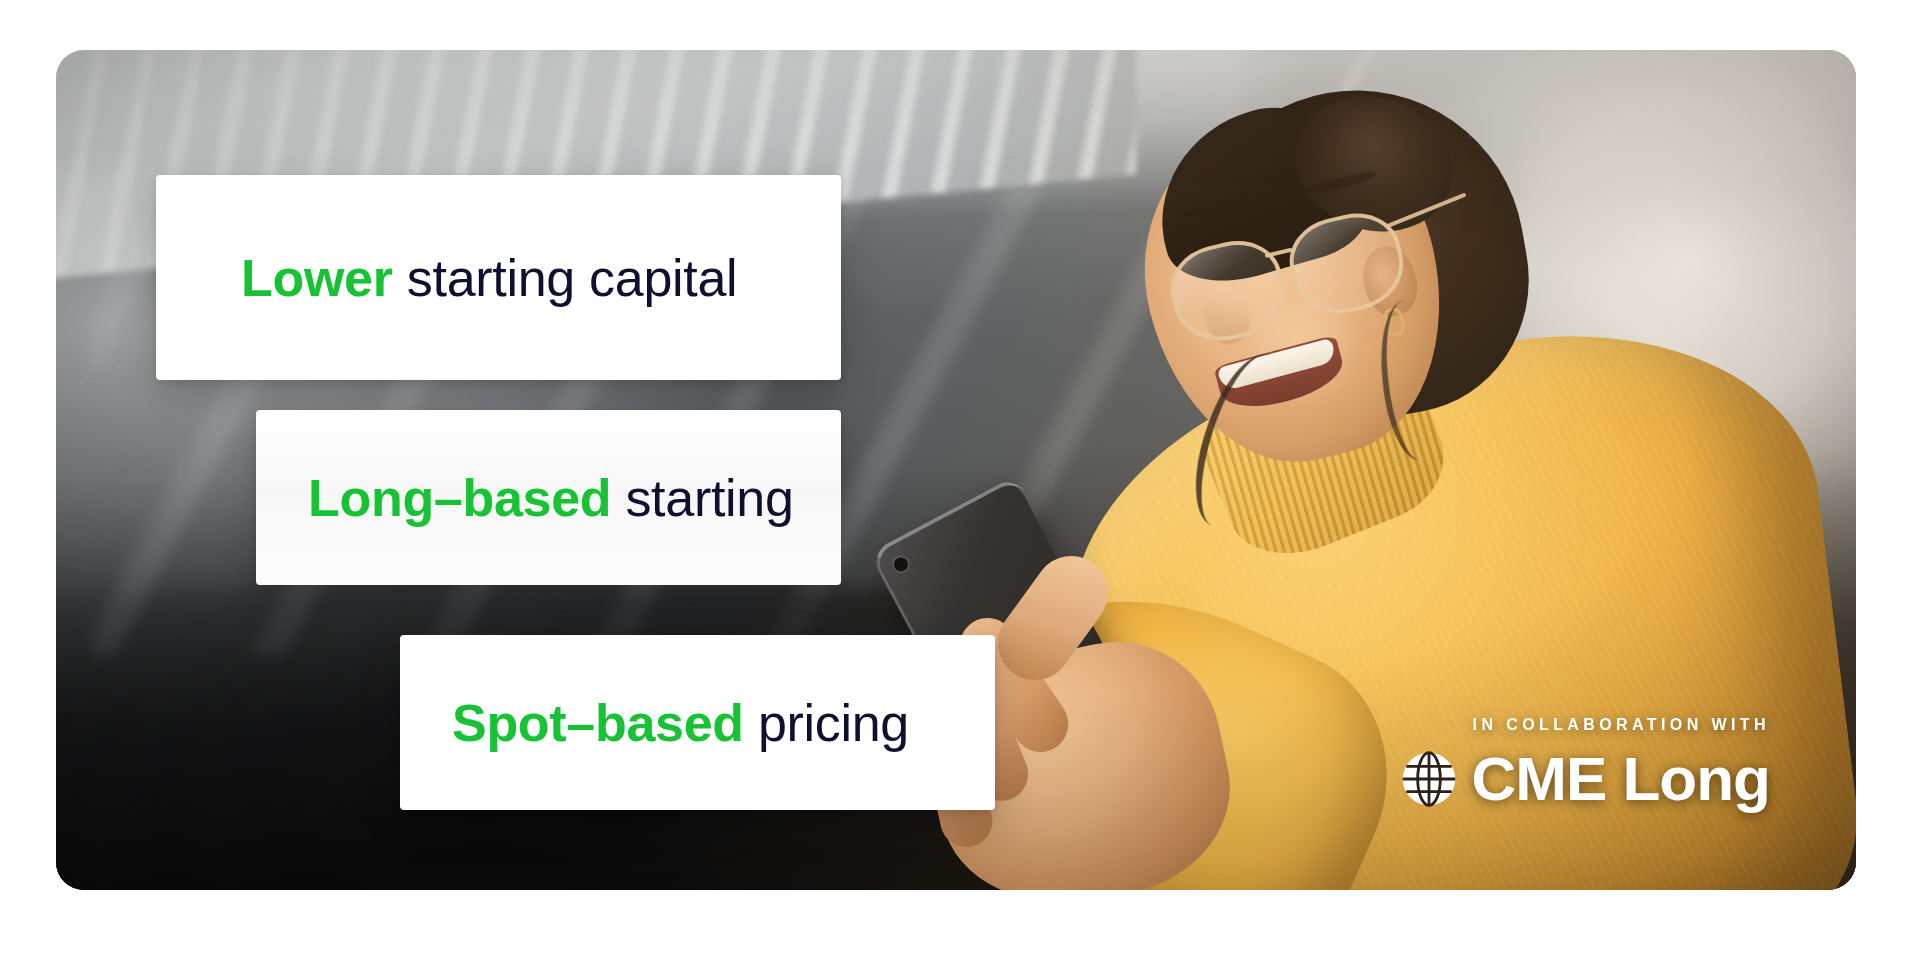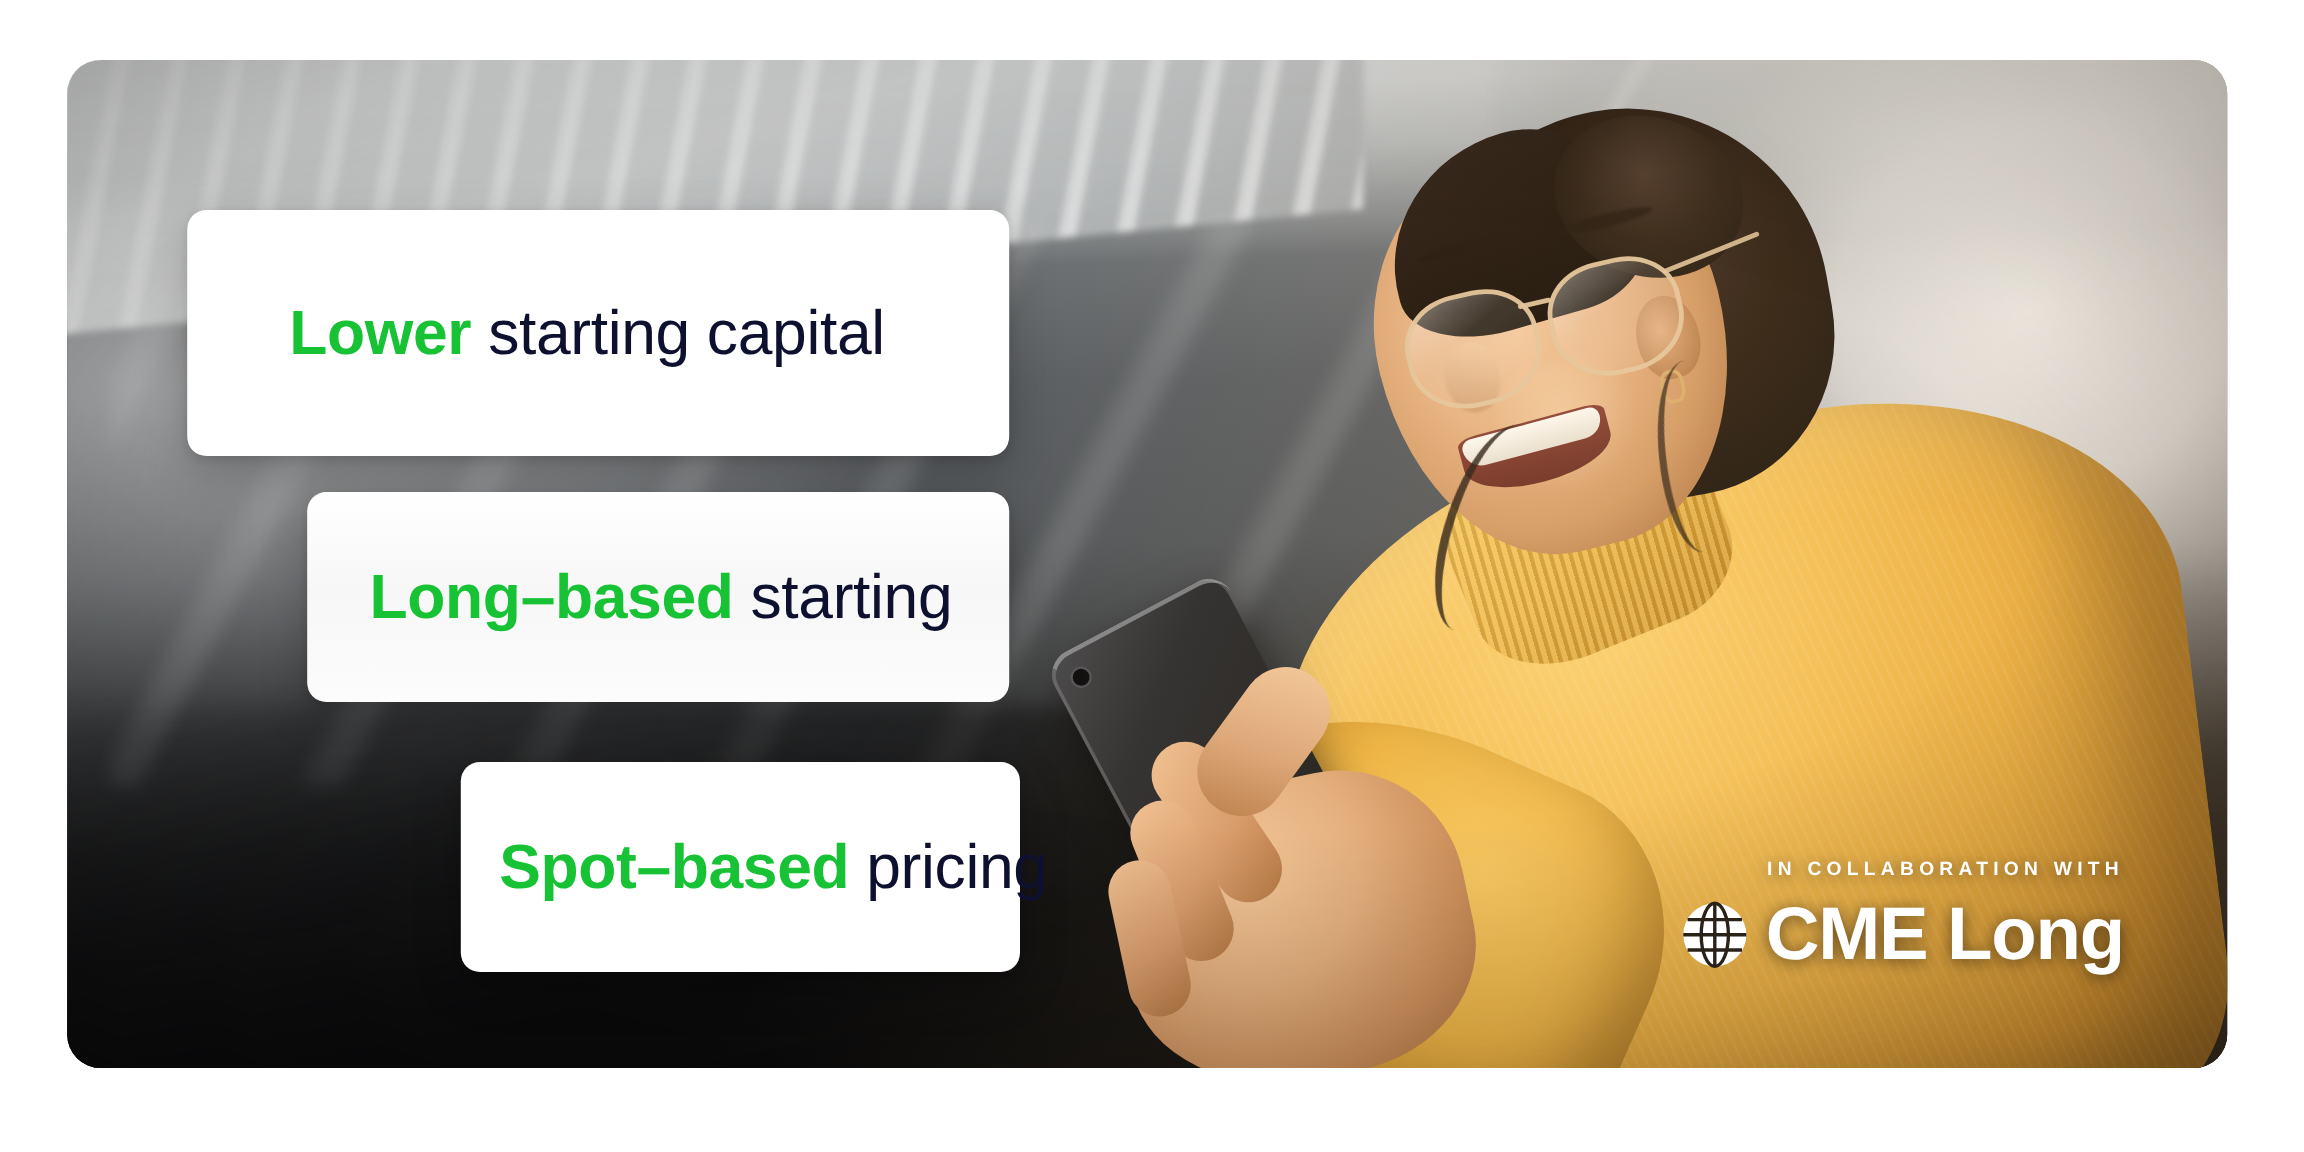--- a/index.html
+++ b/index.html
@@ -443,21 +443,21 @@
       rgba(255,206,130,0.10) 66%,
       rgba(255,190,110,0.16) 100%);
     pointer-events: none;
   }
 
   
   .card {
     position: absolute;
     display: flex;
     align-items: center;
-    border-radius: 16px;
+    border-radius: 4px;
     box-shadow: 0 14px 38px rgba(0,0,0,0.22), 0 3px 10px rgba(0,0,0,0.12);
     box-sizing: border-box;
   }
   .card-text {
     font-size: 52px;
     line-height: 1;
     letter-spacing: -0.3px;
     white-space: nowrap;
   }
   .kw { font-weight: 700; }
@@ -469,24 +469,24 @@
     background: #ffffff;
     padding-left: 85px;
   }
   .card.c2 {
     left: 200px; top: 360px;
     width: 585px; height: 175px;
     background: linear-gradient(180deg, #ffffff 0%, #f7f7f8 46%, #fcfcfc 100%);
     padding-left: 52px;
   }
   .card.c3 {
-    left: 328px; top: 585px;
-    width: 466px; height: 175px;
+    left: 344px; top: 585px;
+    width: 595px; height: 175px;
     background: #ffffff;
-    padding-left: 32px;
+    padding-left: 52px;
   }
 
   
   .attribution {
     position: absolute;
     right: 86px;
     bottom: 80px;
     text-align: right;
     color: #ffffff;
     text-shadow: 0 2px 12px rgba(0,0,0,0.55);

